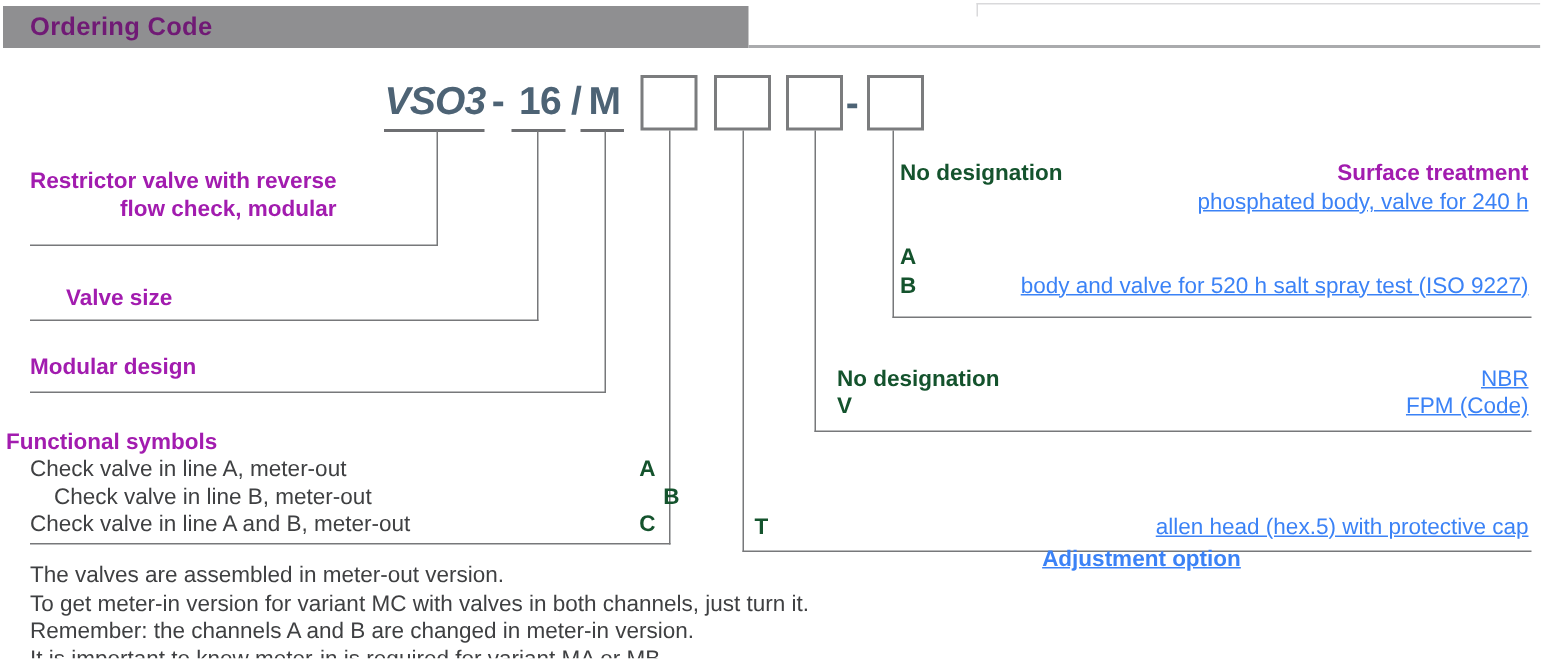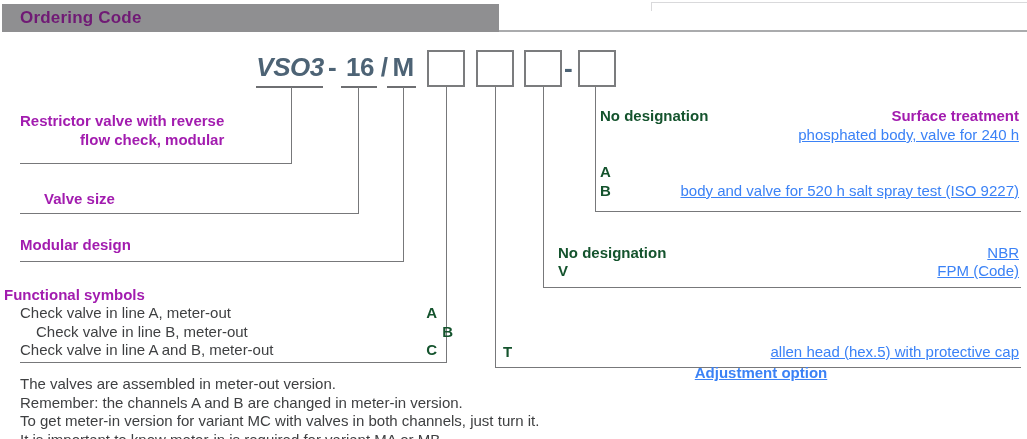--- a/index.html
+++ b/index.html
@@ -108,18 +108,18 @@
   </div>
 
   <div class="abs right-text bold-label" style="left:503px;top:324px;width:516px;text-align:center;margin-top:40px;">Adjustment option</div>
   <div class="abs row" style="left:503px;top:342.5px;width:516px;">
     <span class="code-letter">T</span>
     <span class="right-text">allen head (hex.5) with protective cap</span>
   </div>
 
   <div class="abs body-text" style="left:20px;top:375px;width:720px;line-height:18.6px;">
     <div>The valves are assembled in meter-out version.</div>
+    <div>To get meter-in version for variant MC with valves in both channels, just turn it.</div>
     <div>Remember: the channels A and B are changed in meter-in version.</div>
-    <div>To get meter-in version for variant MC with valves in both channels, just turn it.</div>
     <div>It is important to know meter-in is required for variant MA or MB.</div>
   </div>
 
 </div>
 
 </body></html>

